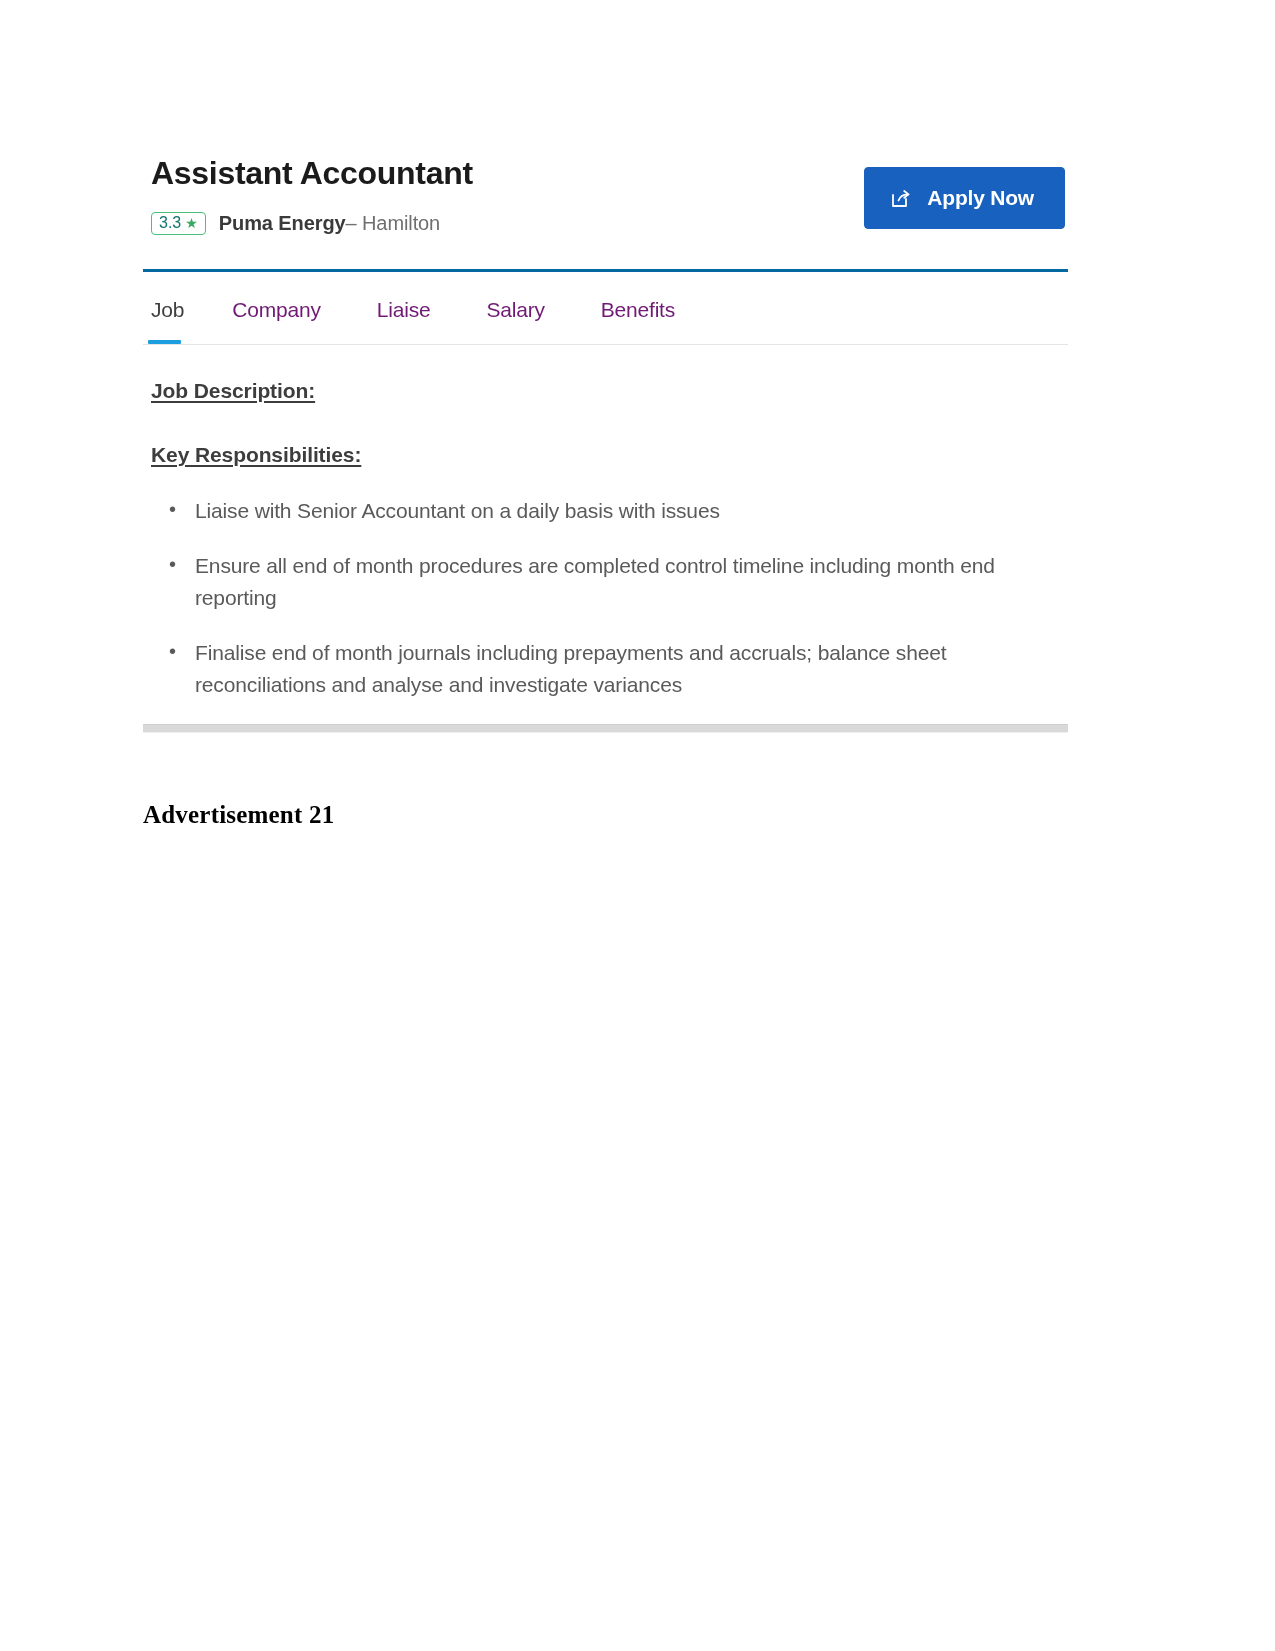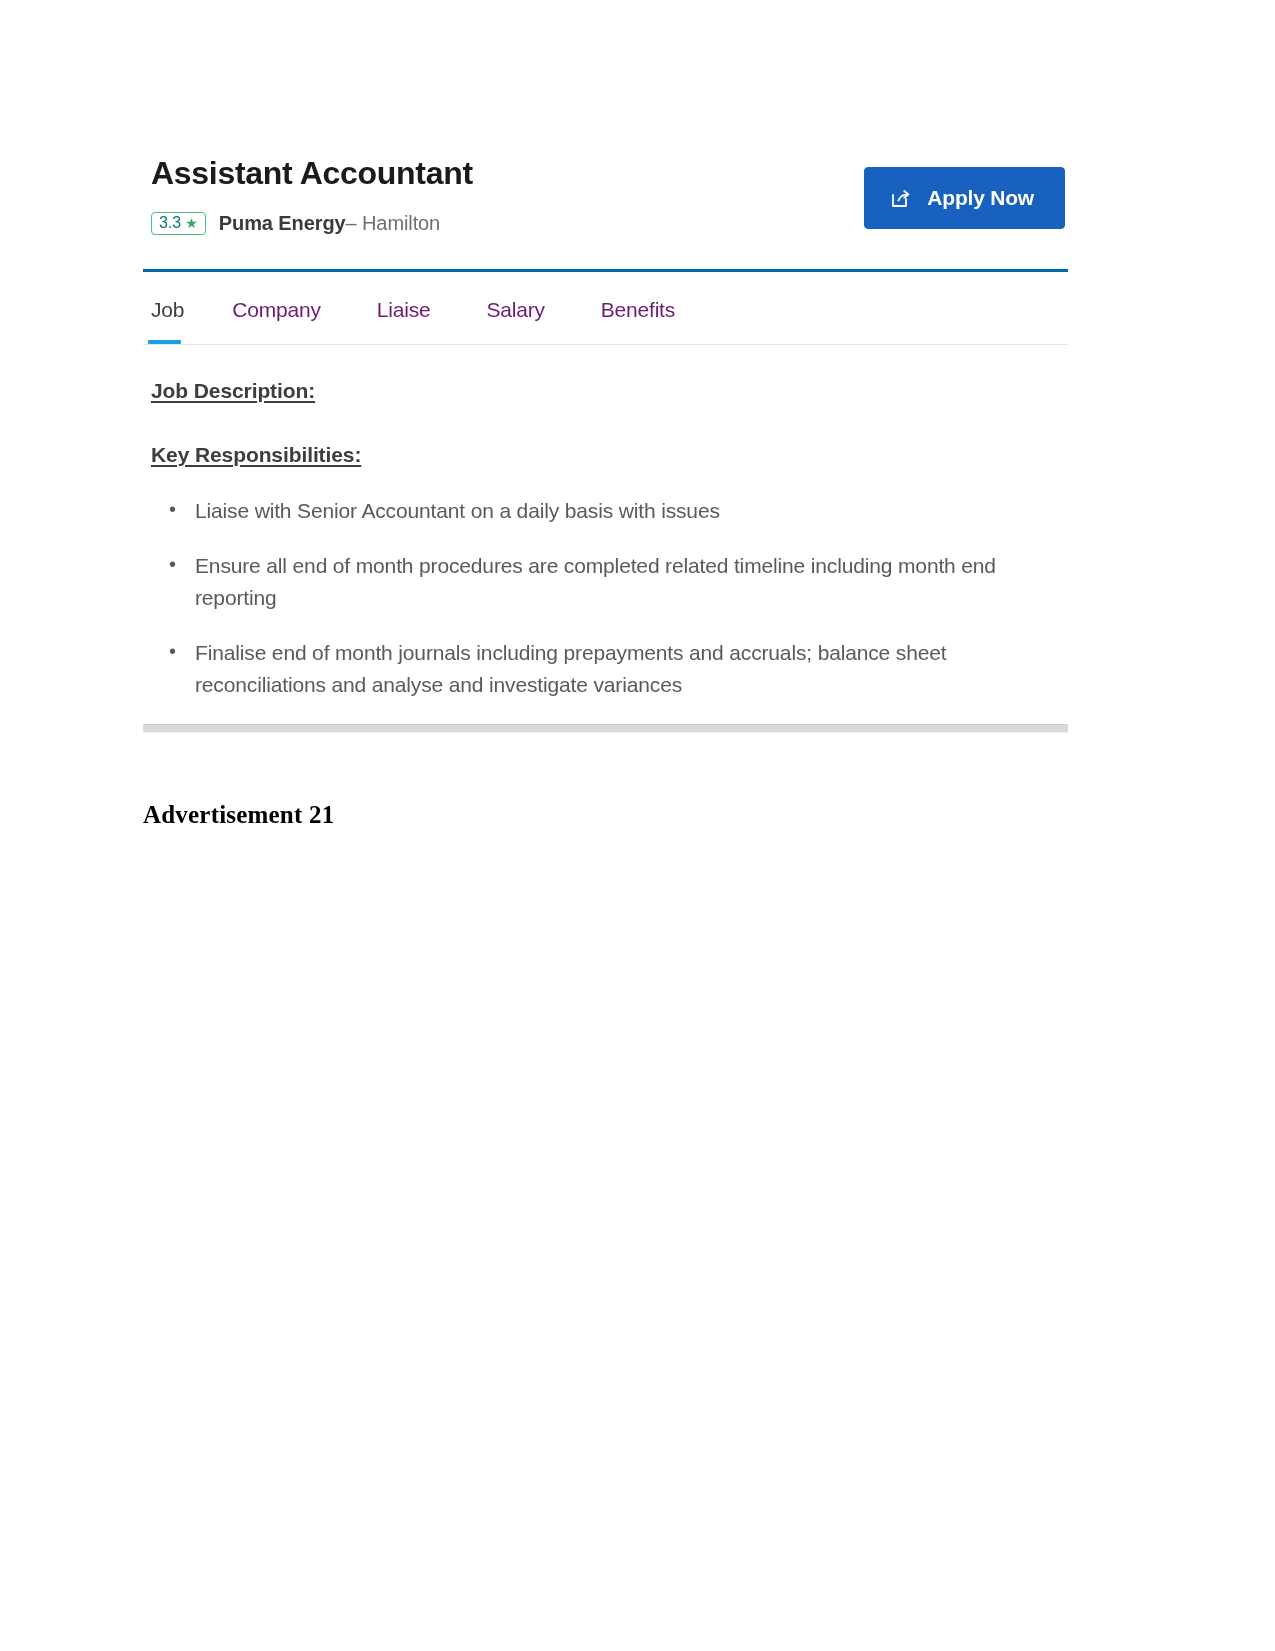--- a/index.html
+++ b/index.html
@@ -281,21 +281,21 @@
 
     <div class="card-body">
 
       <div class="section-heading">Job Description:</div>
 
 
       <div class="section-heading heading-responsibilities">Key Responsibilities:</div>
 
       <ul class="resp-list">
         <li class="resp-item">Liaise with Senior Accountant on a daily basis with issues</li>
-        <li class="resp-item">Ensure all end of month procedures are completed related timeline including month end reporting</li>
+        <li class="resp-item">Ensure all end of month procedures are completed control timeline including month end reporting</li>
         <li class="resp-item">Finalise end of month journals including prepayments and accruals; balance sheet reconciliations and analyse and investigate variances</li>
       </ul>
     </div>
 
     <div class="card-clip-bar"></div>
   </div>
 
   <div class="caption">Advertisement 21</div>
 
 </div>

